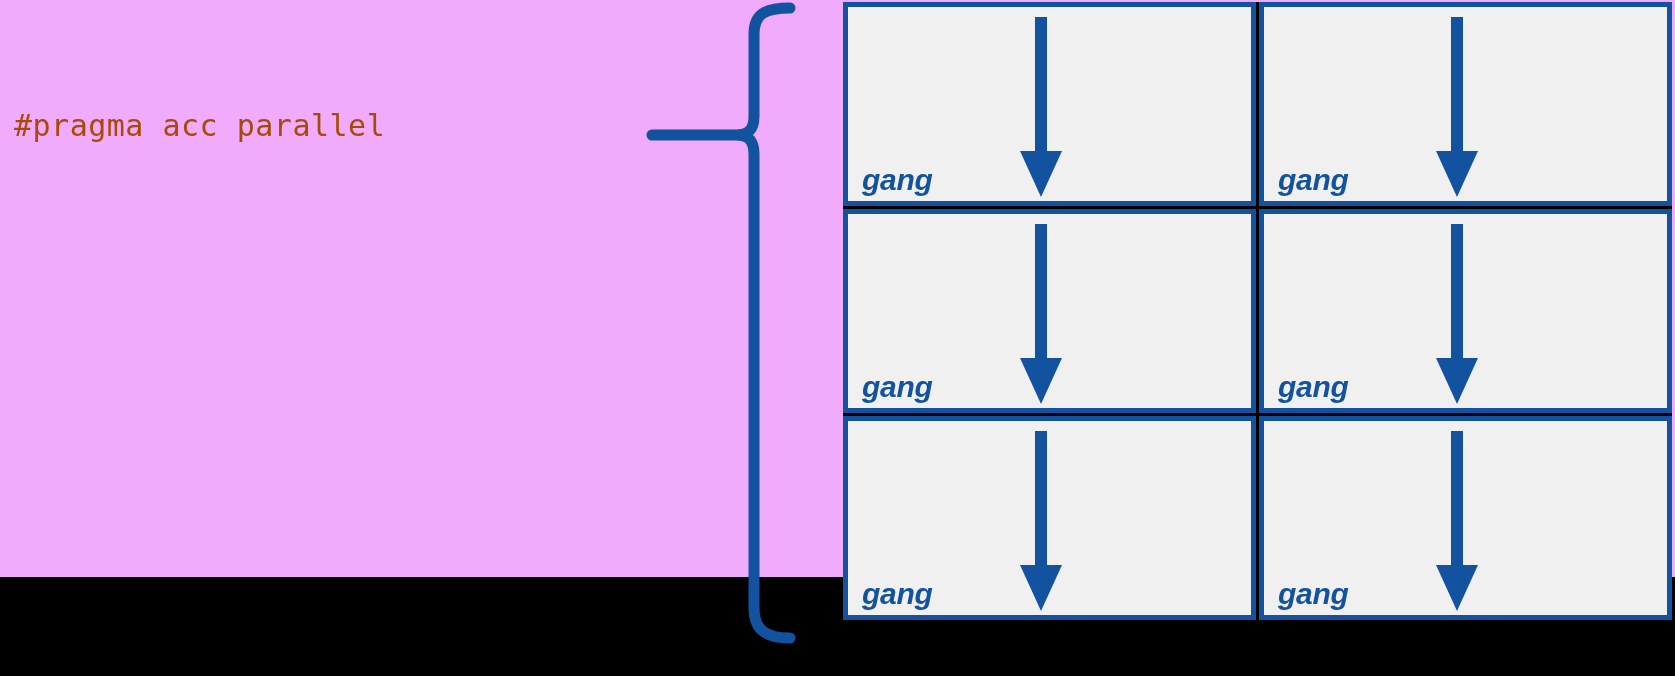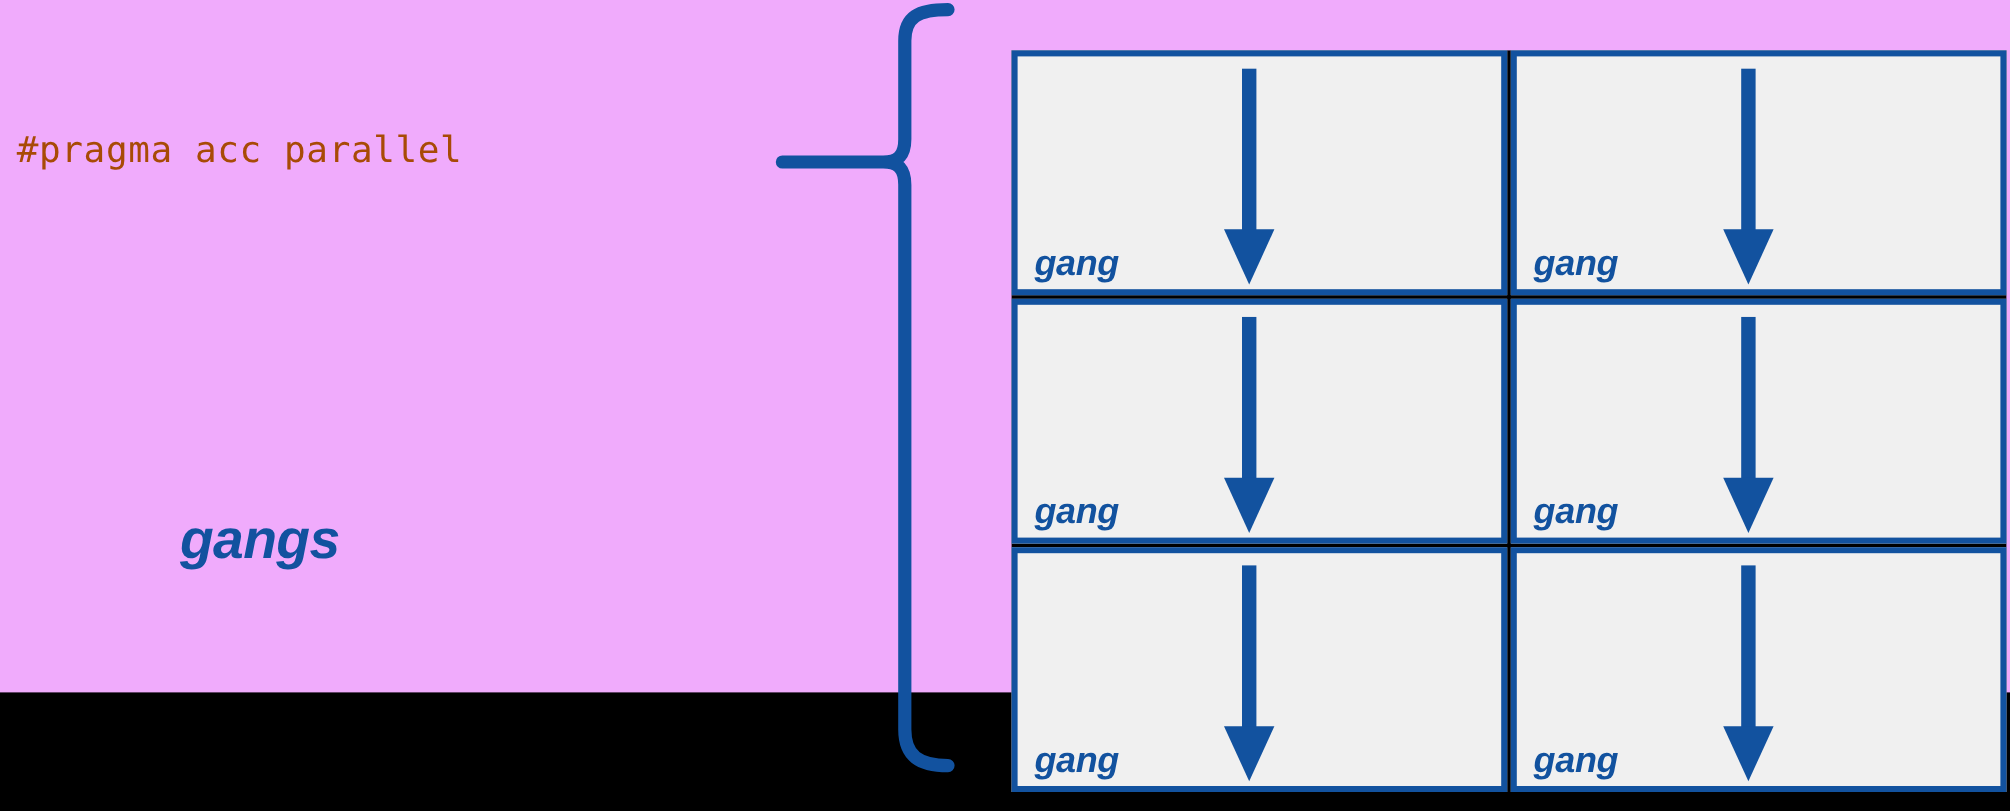--- a/index.html
+++ b/index.html
@@ -67,21 +67,20 @@
     left: 843px;
     top: 2px;
     width: 829px;
     height: 618px;
     display: grid;
     grid-template-columns: 1fr 1fr;
     grid-template-rows: 1fr 1fr 1fr;
     gap: 3px;
     background: #000000;
     box-sizing: border-box;
-    margin-top: 40px;
   }
 
   .gang-cell {
     position: relative;
     background: #f0f0f0;
     border: 5px solid #12529f;
     box-sizing: border-box;
     overflow: hidden;
   }
 
@@ -109,21 +108,20 @@
   }
 </style>
 </head>
 <body>
 
 <div id="stage">
 
   <div class="pragma-text">#pragma acc parallel</div>
 
 
-  <div class="kw-label kw-gangs">gangs</div>
 
   <svg class="brace-svg" viewBox="0 0 150 676" aria-hidden="true">
     <path d="M 150 8
              C 125 8, 114 14, 114 34
              L 114 116
              C 114 130, 108 135, 96 135
              L 12 135
              L 96 135
              C 108 135, 114 140, 114 154
              L 114 608

